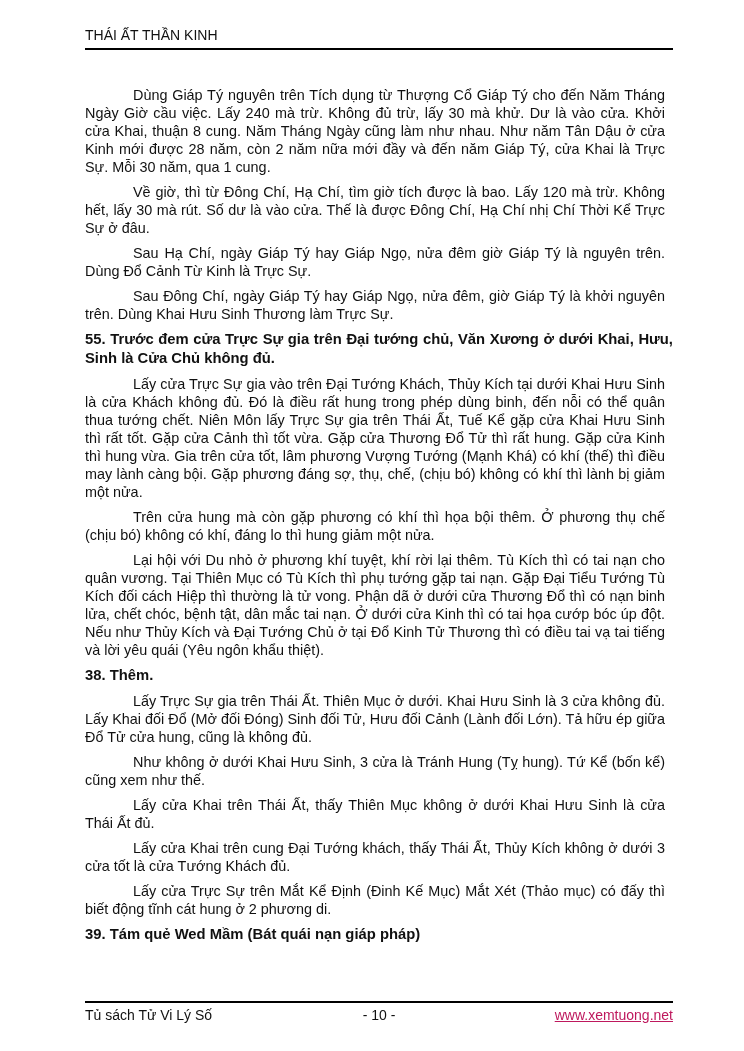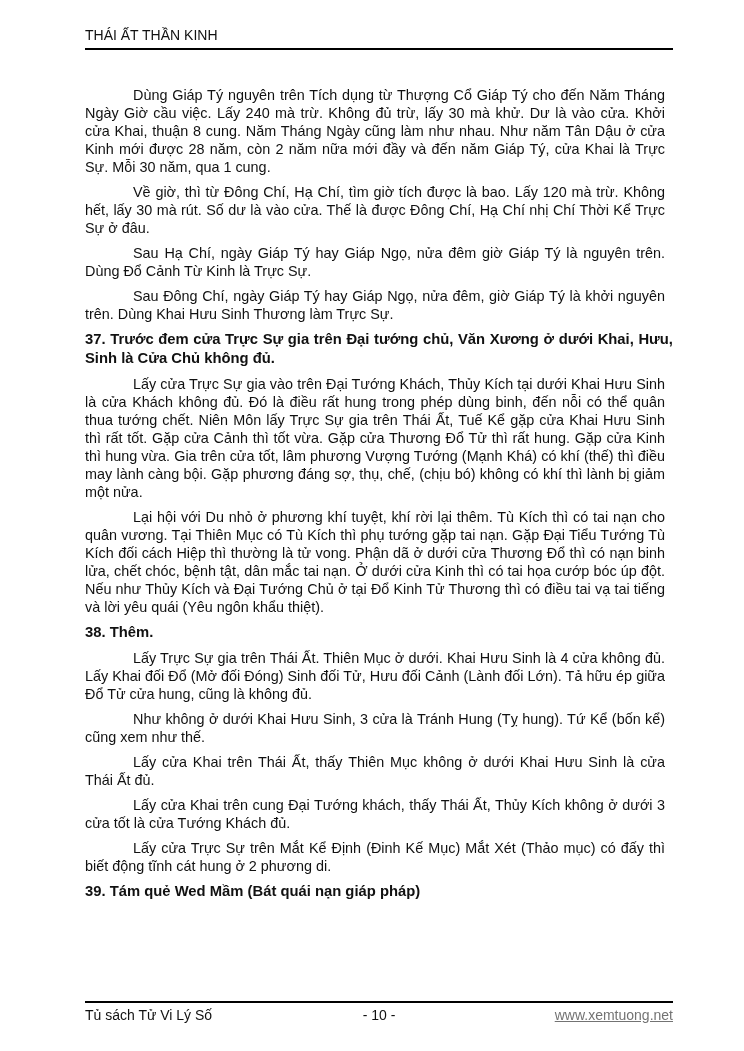--- a/index.html
+++ b/index.html
@@ -70,44 +70,45 @@
     left: 0;
     right: 0;
     text-align: center;
   }
   .page-footer .left, .page-footer .right {
     position: relative;
     z-index: 1;
     background: #ffffff;
   }
   .page-footer .right a {
-    color: #737373;
+    color: #be185d;
     text-decoration: underline;
     cursor: pointer;
   }
 </style>
 </head>
 <body>
 
 <div class="page">
 
   <div class="page-header">
     <span>THÁI ẤT THẦN KINH</span>
   </div>
 
   <div class="content">
     <p>Dùng Giáp Tý nguyên trên Tích dụng từ Thượng Cổ Giáp Tý cho đến Năm Tháng Ngày Giờ cầu việc. Lấy 240 mà trừ. Không đủ trừ, lấy 30 mà khử. Dư là vào cửa. Khởi cửa Khai, thuận 8 cung. Năm Tháng Ngày cũng làm như nhau. Như năm Tân Dậu ở cửa Kinh mới được 28 năm, còn 2 năm nữa mới đầy và đến năm Giáp Tý, cửa Khai là Trực Sự. Mỗi 30 năm, qua 1 cung.</p>
     <p>Về giờ, thì từ Đông Chí, Hạ Chí, tìm giờ tích được là bao. Lấy 120 mà trừ. Không hết, lấy 30 mà rút. Số dư là vào cửa. Thế là được Đông Chí, Hạ Chí nhị Chí Thời Kể Trực Sự ở đâu.</p>
     <p>Sau Hạ Chí, ngày Giáp Tý hay Giáp Ngọ, nửa đêm giờ Giáp Tý là nguyên trên. Dùng Đổ Cảnh Từ Kinh là Trực Sự.</p>
     <p>Sau Đông Chí, ngày Giáp Tý hay Giáp Ngọ, nửa đêm, giờ Giáp Tý là khởi nguyên trên. Dùng Khai Hưu Sinh Thương làm Trực Sự.</p>
-    <h2>37. Trước đem cửa Trực Sự gia trên Đại tướng chủ, Văn Xương ở dưới Khai, Hưu, Sinh là Cửa Chủ không đủ.</h2>
+    <h2>55. Trước đem cửa Trực Sự gia trên Đại tướng chủ, Văn Xương ở dưới Khai, Hưu, Sinh là Cửa Chủ không đủ.</h2>
     <p>Lấy cửa Trực Sự gia vào trên Đại Tướng Khách, Thủy Kích tại dưới Khai Hưu Sinh là cửa Khách không đủ. Đó là điều rất hung trong phép dùng binh, đến nỗi có thể quân thua tướng chết. Niên Môn lấy Trực Sự gia trên Thái Ất, Tuế Kể gặp cửa Khai Hưu Sinh thì rất tốt. Gặp cửa Cảnh thì tốt vừa. Gặp cửa Thương Đổ Tử thì rất hung. Gặp cửa Kinh thì hung vừa. Gia trên cửa tốt, lâm phương Vượng Tướng (Mạnh Khá) có khí (thế) thì điều may lành càng bội. Gặp phương đáng sợ, thụ, chế, (chịu bó) không có khí thì lành bị giảm một nửa.</p>
+    <p>Trên cửa hung mà còn gặp phương có khí thì họa bội thêm. Ở phương thụ chế (chịu bó) không có khí, đáng lo thì hung giảm một nửa.</p>
     <p>Lại hội với Du nhỏ ở phương khí tuyệt, khí rời lại thêm. Tù Kích thì có tai nạn cho quân vương. Tại Thiên Mục có Tù Kích thì phụ tướng gặp tai nạn. Gặp Đại Tiểu Tướng Tù Kích đối cách Hiệp thì thường là tử vong. Phận dã ở dưới cửa Thương Đổ thì có nạn binh lửa, chết chóc, bệnh tật, dân mắc tai nạn. Ở dưới cửa Kinh thì có tai họa cướp bóc úp đột. Nếu như Thủy Kích và Đại Tướng Chủ ở tại Đổ Kinh Tử Thương thì có điều tai vạ tai tiếng và lời yêu quái (Yêu ngôn khẩu thiệt).</p>
     <h2>38. Thêm.</h2>
-    <p>Lấy Trực Sự gia trên Thái Ất. Thiên Mục ở dưới. Khai Hưu Sinh là 4 cửa không đủ. Lấy Khai đối Đổ (Mở đối Đóng) Sinh đối Tử, Hưu đối Cảnh (Lành đối Lớn). Tả hữu ép giữa Đổ Tử cửa hung, cũng là không đủ.</p>
+    <p>Lấy Trực Sự gia trên Thái Ất. Thiên Mục ở dưới. Khai Hưu Sinh là 3 cửa không đủ. Lấy Khai đối Đổ (Mở đối Đóng) Sinh đối Tử, Hưu đối Cảnh (Lành đối Lớn). Tả hữu ép giữa Đổ Tử cửa hung, cũng là không đủ.</p>
     <p>Như không ở dưới Khai Hưu Sinh, 3 cửa là Tránh Hung (Tỵ hung). Tứ Kể (bốn kể) cũng xem như thế.</p>
     <p>Lấy cửa Khai trên Thái Ất, thấy Thiên Mục không ở dưới Khai Hưu Sinh là cửa Thái Ất đủ.</p>
     <p>Lấy cửa Khai trên cung Đại Tướng khách, thấy Thái Ất, Thủy Kích không ở dưới 3 cửa tốt là cửa Tướng Khách đủ.</p>
     <p>Lấy cửa Trực Sự trên Mắt Kể Định (Đinh Kế Mục) Mắt Xét (Thảo mục) có đấy thì biết động tĩnh cát hung ở 2 phương di.</p>
     <h2>39. Tám quẻ Wed Mầm (Bát quái nạn giáp pháp)</h2>
   </div>
 
 </div>
 
 <div class="page-footer">

